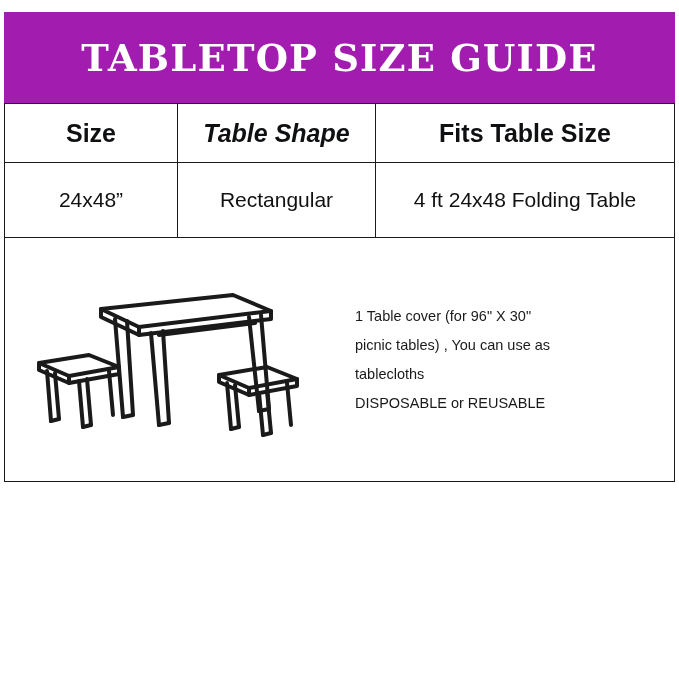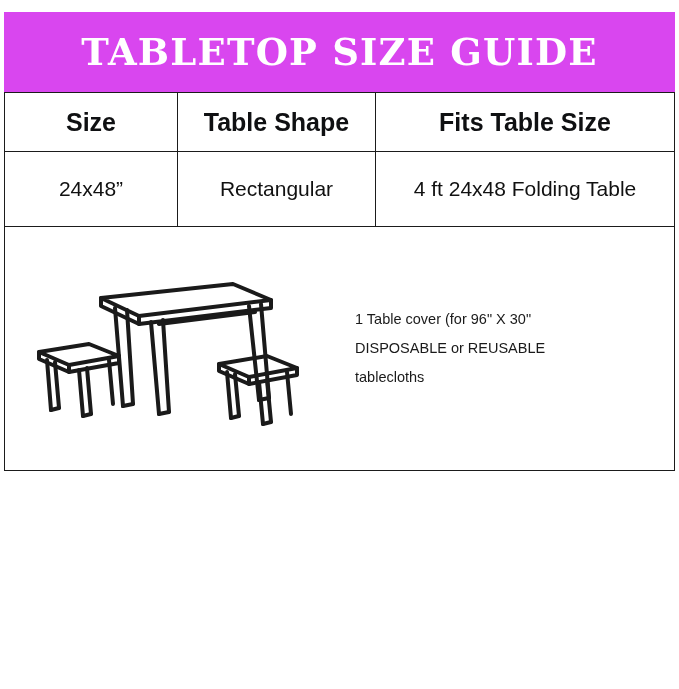--- a/index.html
+++ b/index.html
@@ -19,22 +19,22 @@
     position: absolute;
     left: 4px;
     top: 12px;
     width: 671px;
     height: 660px;
     box-sizing: border-box;
   }
 
   
   .banner {
-    height: 80px;
-    background: #d946ef;
+    height: 91px;
+    background: #a21caf;
     display: flex;
     align-items: center;
     justify-content: center;
     box-sizing: border-box;
   }
   .banner-title {
     color: #ffffff;
     font-family: "DejaVu Serif", serif;
     font-weight: bold;
     font-size: 37px;
@@ -62,21 +62,21 @@
     color: #0f1012;
     text-align: center;
   }
   .size-table td {
     height: 72px;
     font-size: 21px;
     color: #111111;
     text-align: center;
   }
   .col-size   { width: 170px; }
-  .col-shape  { width: 195px; }
+  .col-shape  { width: 195px; font-style: italic; }
   .col-fits   { width: auto; }
 
   
   .bottom-panel {
     border: 1px solid #1b1b1b;
     border-top: none;
     height: 244px;
     box-sizing: border-box;
     display: flex;
     align-items: center;
@@ -166,18 +166,19 @@
           <path d="M236 118 L240 160"></path>
           <path d="M240 160 L248 158"></path>
           <path d="M248 158 L244 116"></path>
           <path d="M264 108 L268 150"></path>
         </g>
       </svg>
     </div>
 
     <div class="note">
       <p>1 Table cover (for 96" X 30"</p>
+      <p>picnic tables) , You can use as</p>
+      <p>tablecloths</p>
       <p>DISPOSABLE or REUSABLE</p>
-      <p>tablecloths</p>
     </div>
 
   </div>
 </div>
 
 </body></html>

